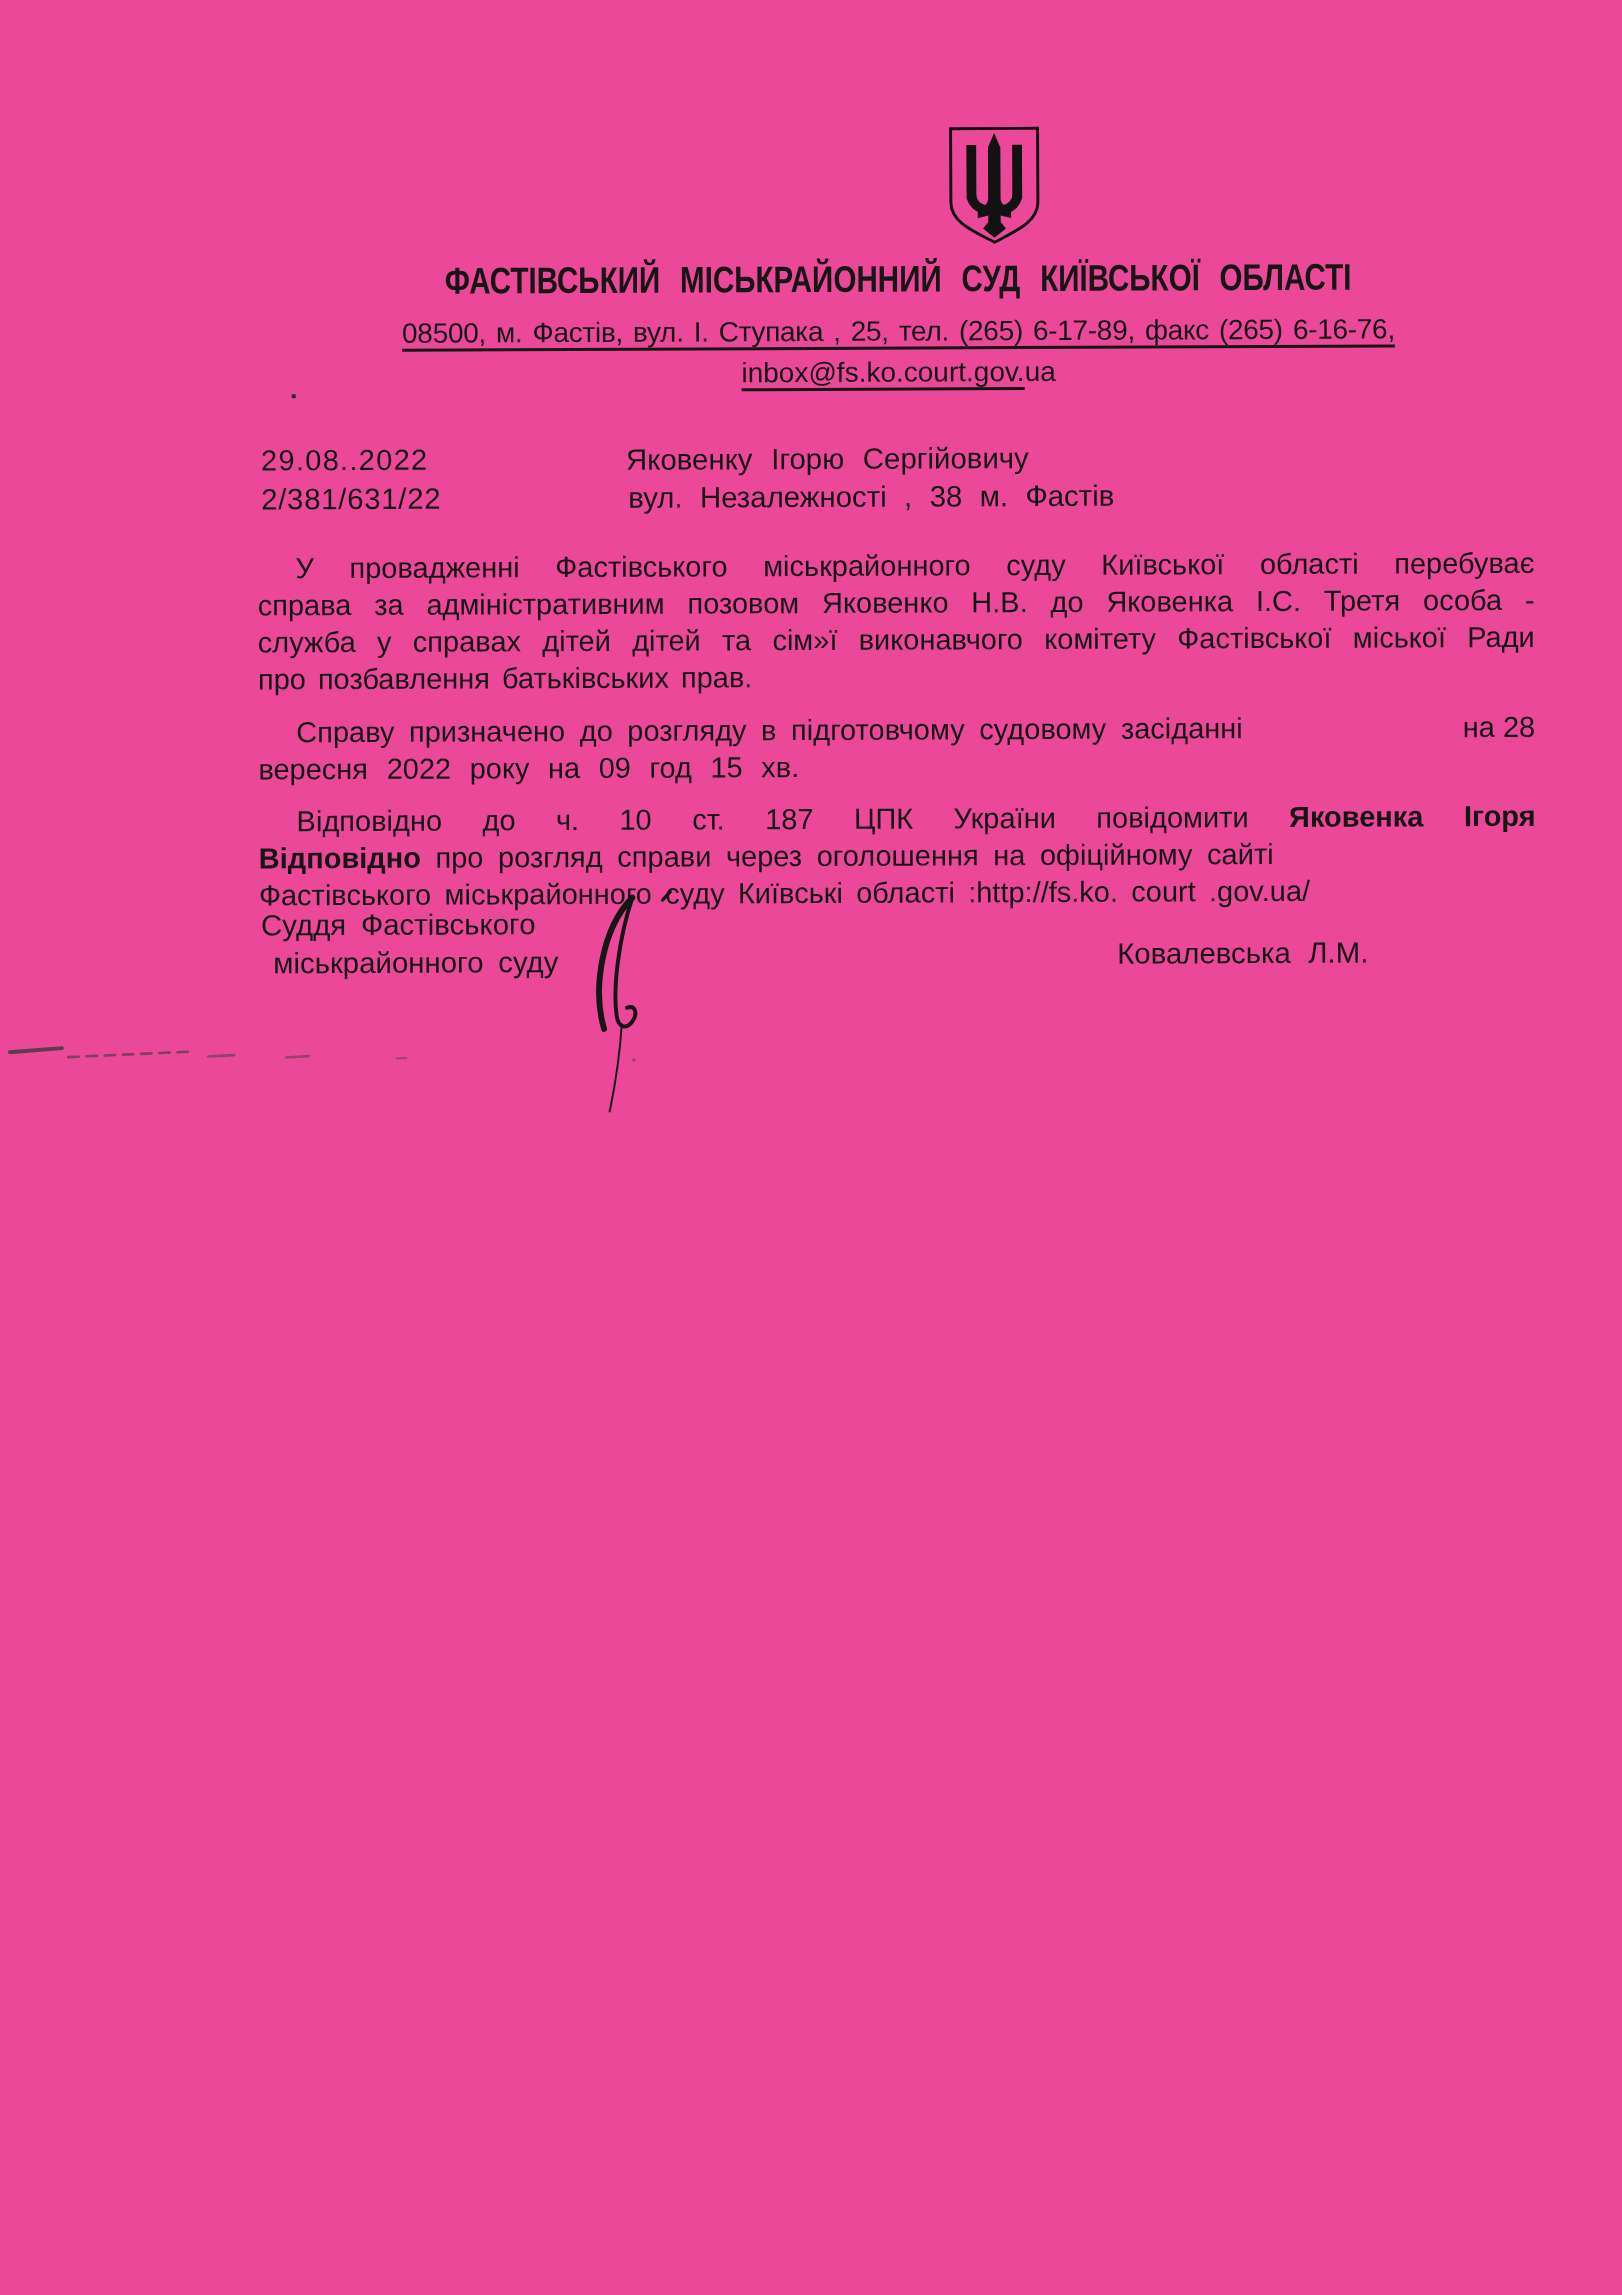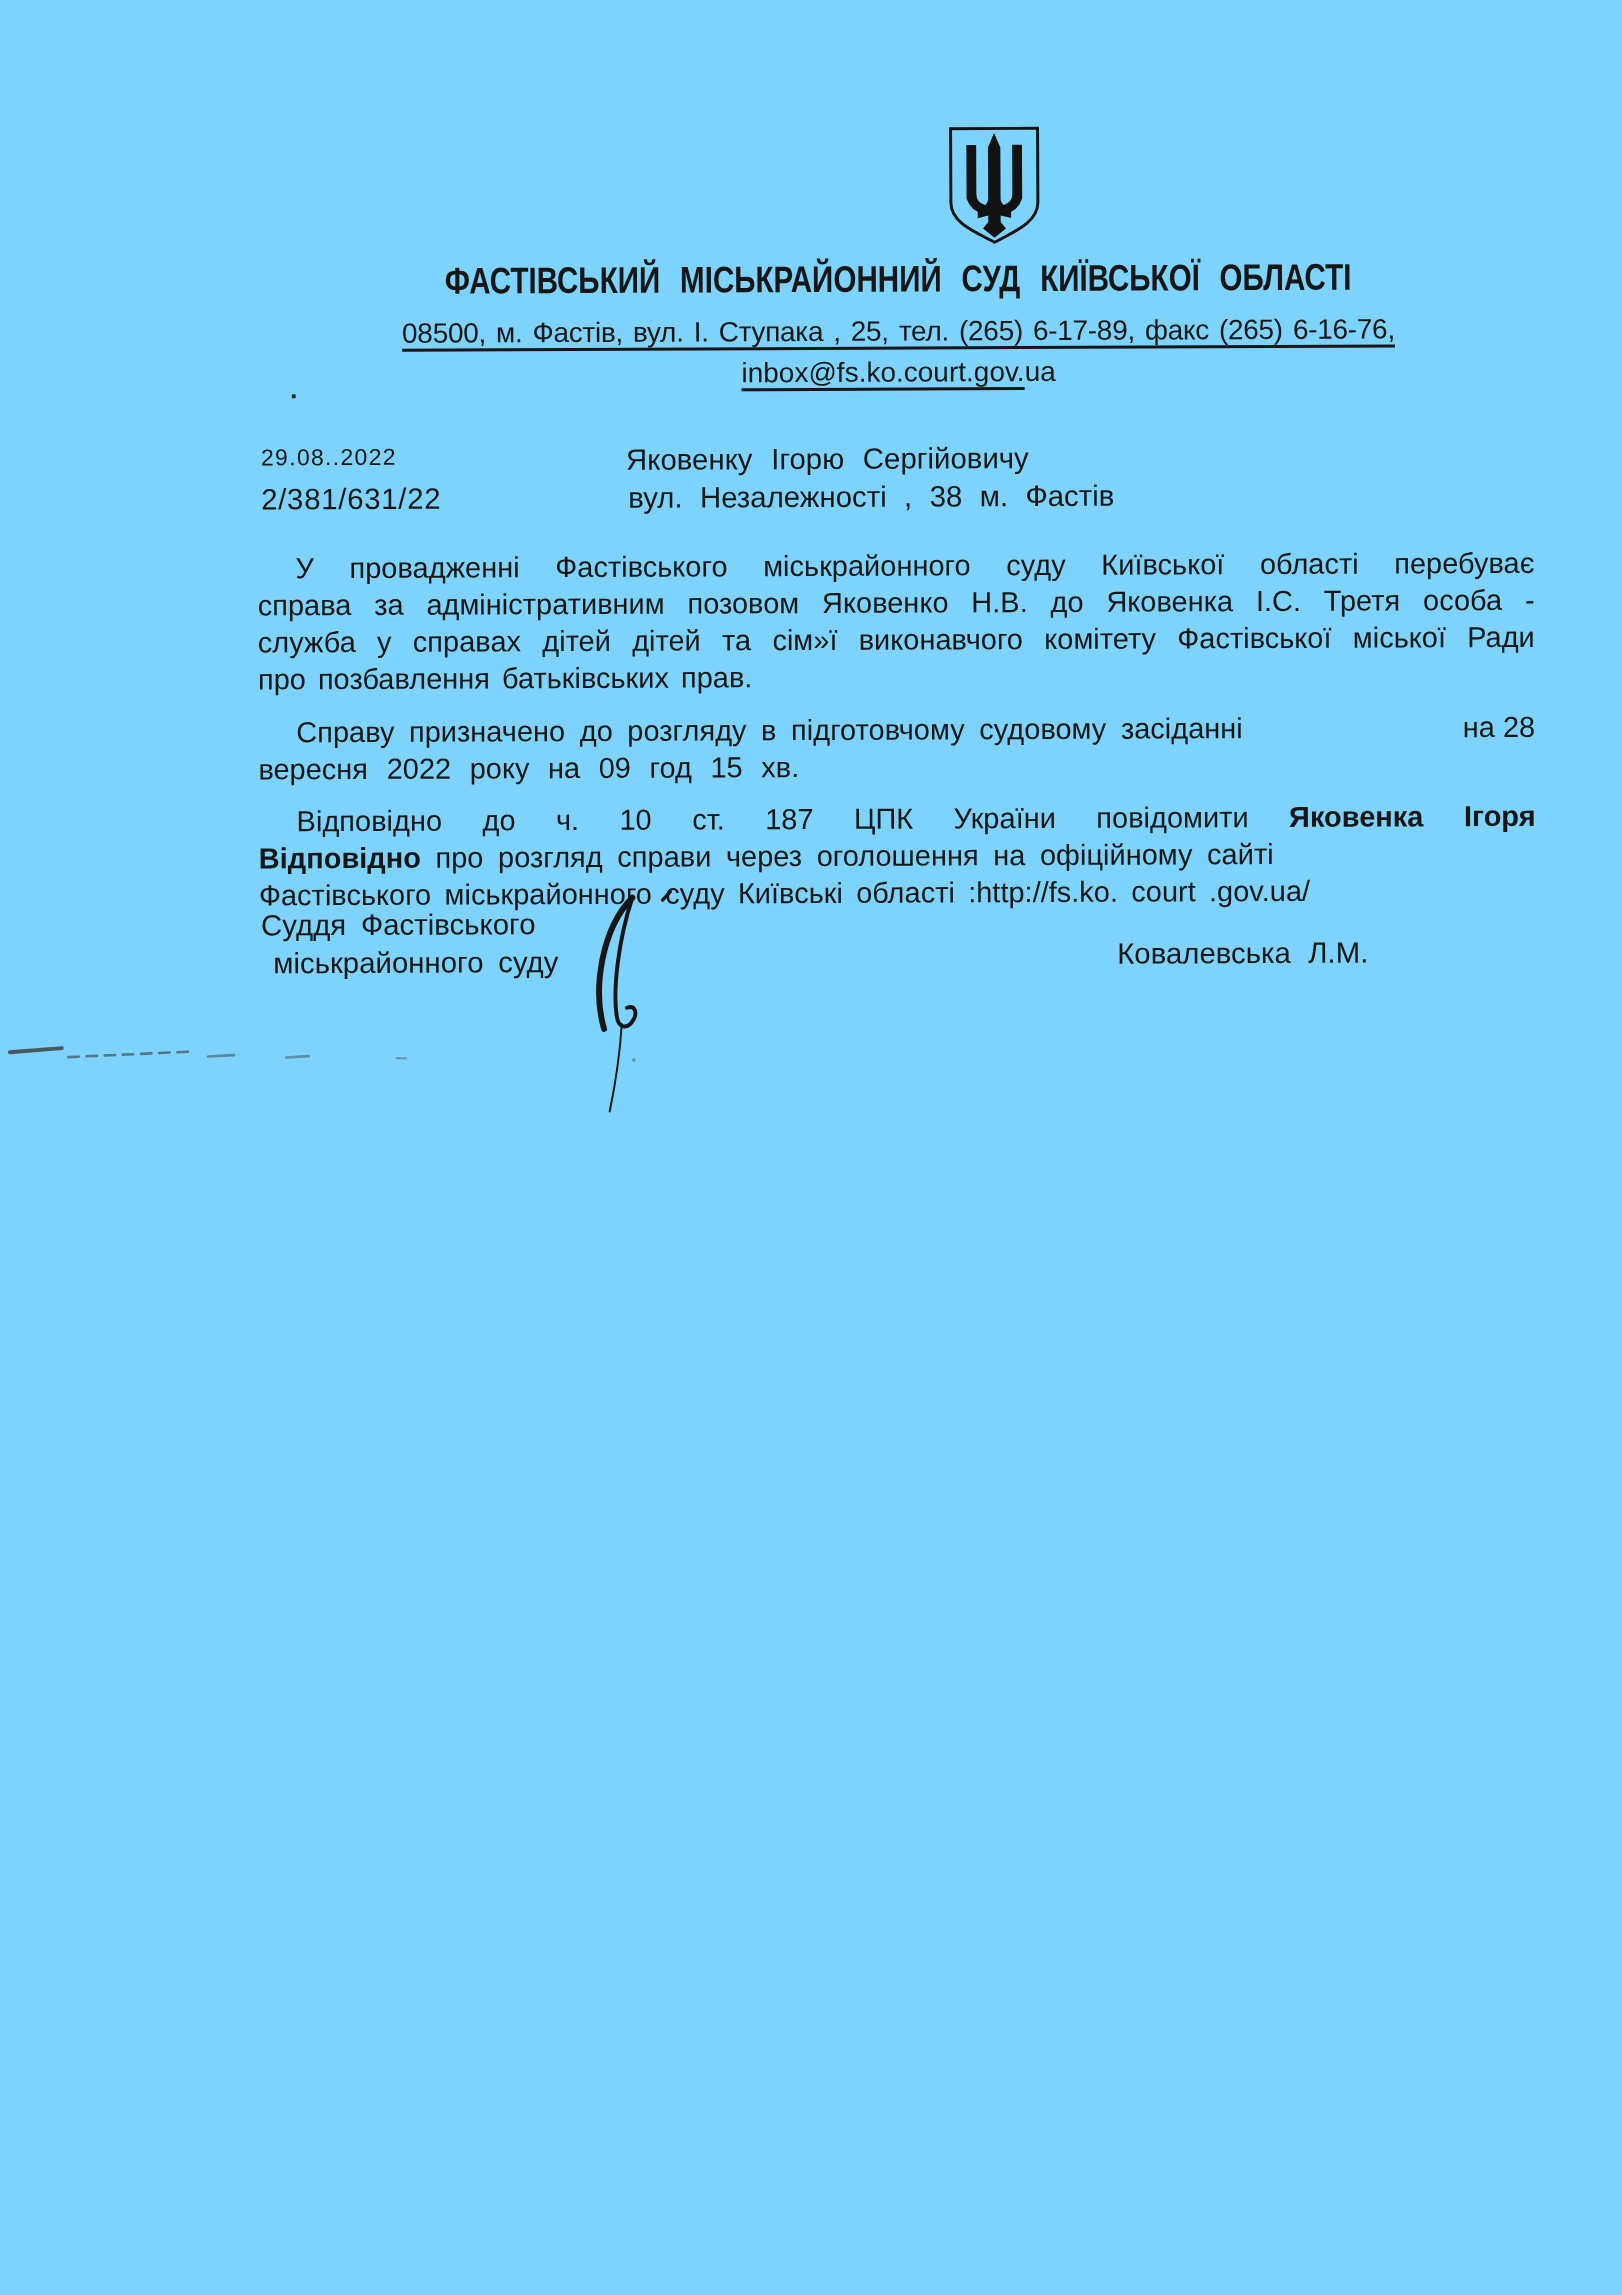--- a/index.html
+++ b/index.html
@@ -1,20 +1,20 @@
 <!DOCTYPE html>
 <html style="font-size:10.5px"><head>
 <meta charset="utf-8">
 <style>
   html, body { margin: 0; padding: 0; background: #e8e8e8; }
   .page {
     position: relative;
     width: 1623px;
     height: 2295px;
-    background: #7dd3fc;
+    background: #ec4899;
     overflow: hidden;
     font-family: "Liberation Sans", sans-serif;
     color: #161616;
   }
   .content { position: absolute; inset: 0; transform: rotate(-0.25deg); transform-origin: 50% 30%; }
 
   .emblem { position: absolute; left: 949px; top: 126px; width: 95px; height: 121px; }
 
   .court-title {
     position: absolute; left: 262px; top: 261px; width: 1276px;
@@ -25,21 +25,21 @@
   .addr-line {
     position: absolute; left: 262px; top: 316px; width: 1276px;
     text-align: center; font-size: 28px; letter-spacing: -0.3px; word-spacing: 2.6px;
   }
   .email-line {
     position: absolute; left: 262px; top: 357px; width: 1276px;
     text-align: center; font-size: 28px;
   }
   .u { text-decoration: underline; text-decoration-thickness: 2.6px; text-underline-offset: 5.9px; }
 
-  .ref-date   { position: absolute; left: 262px; top: 442px; font-size: 23px; letter-spacing: 1.3px; }
+  .ref-date   { position: absolute; left: 262px; top: 442px; font-size: 29px; letter-spacing: 1.3px; }
   .ref-case   { position: absolute; left: 262px; top: 480px; font-size: 29.4px; letter-spacing: 0.7px; }
   .addressee-name { position: absolute; left: 627px; top: 442px; font-size: 29.4px; word-spacing: 10.5px; }
   .addressee-addr { position: absolute; left: 629px; top: 480px; font-size: 29.4px; word-spacing: 9.2px; }
 
   .body-text { position: absolute; left: 258px; top: 548px; width: 1277px; font-size: 29px; }
   .line { line-height: 37px; }
   .jl { text-align: justify; text-align-last: justify; }
   .indent { padding-left: 38px; }
   .para + .para { margin-top: 15.7px; }
   .flexline { display: flex; justify-content: space-between; }

